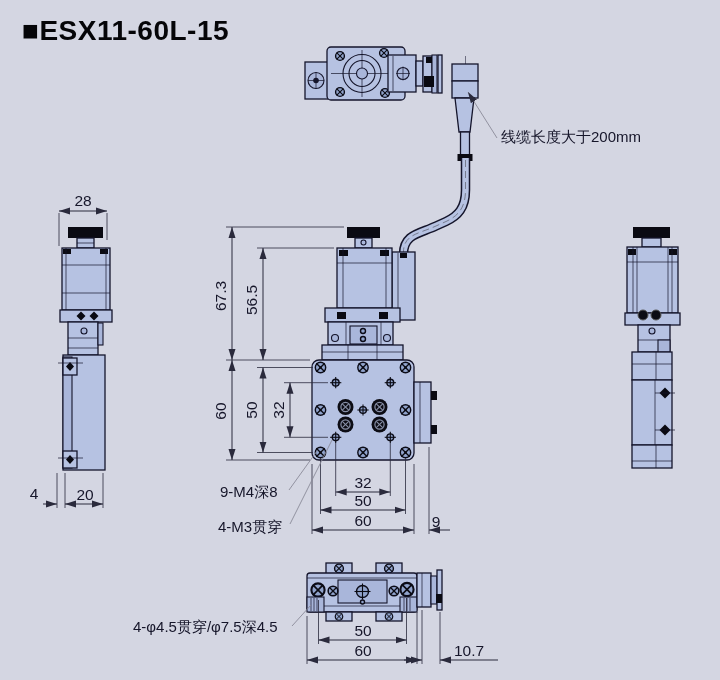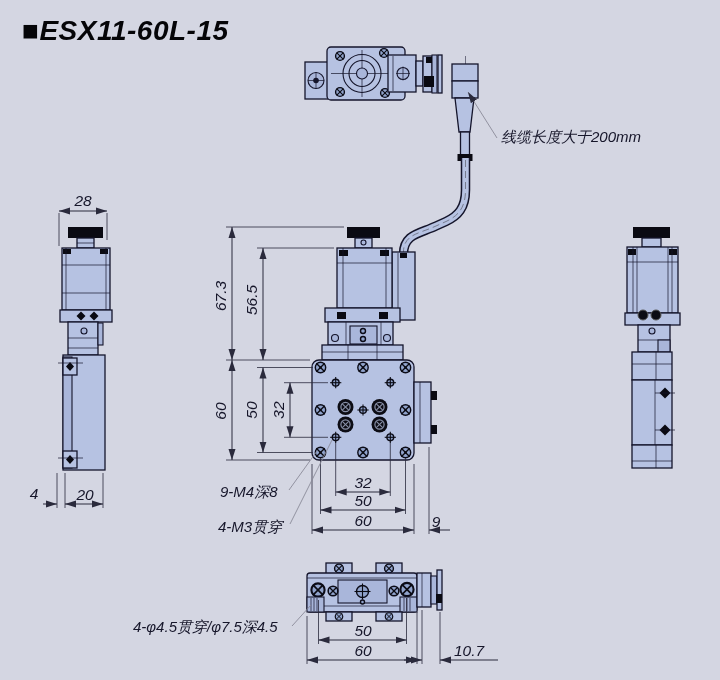--- a/index.html
+++ b/index.html
@@ -1,16 +1,16 @@
 <!DOCTYPE html>
 <html><head>
 <meta charset="utf-8">
 <style>
   html,body{margin:0;padding:0;background:#d4d6e2;}
-  .wrap{width:720px;height:680px;position:relative;font-family:"Liberation Sans","DejaVu Sans",sans-serif;font-style:italic;}
+  .wrap{width:720px;height:680px;position:relative;font-family:"Liberation Sans","DejaVu Sans",sans-serif;}
   svg{display:block;}
   .part{fill:#b6c2e2;stroke:#15152b;stroke-width:1.3;}
   .part2{fill:#a9b6da;stroke:#15152b;stroke-width:1.1;}
   .part3{fill:#90a3cc;stroke:#0c0c18;stroke-width:1.4;}
   .blk{fill:#0a0a12;stroke:none;}
   .ln{stroke:#15152b;stroke-width:1.1;fill:none;}
   .thin{stroke:#15152b;stroke-width:0.7;fill:none;}
   .dim{stroke:#2a2a3c;stroke-width:1;fill:none;}
   .ext{stroke:#2a2a3c;stroke-width:0.8;fill:none;}
   .ldr{stroke:#8a8a99;stroke-width:0.9;fill:none;}

